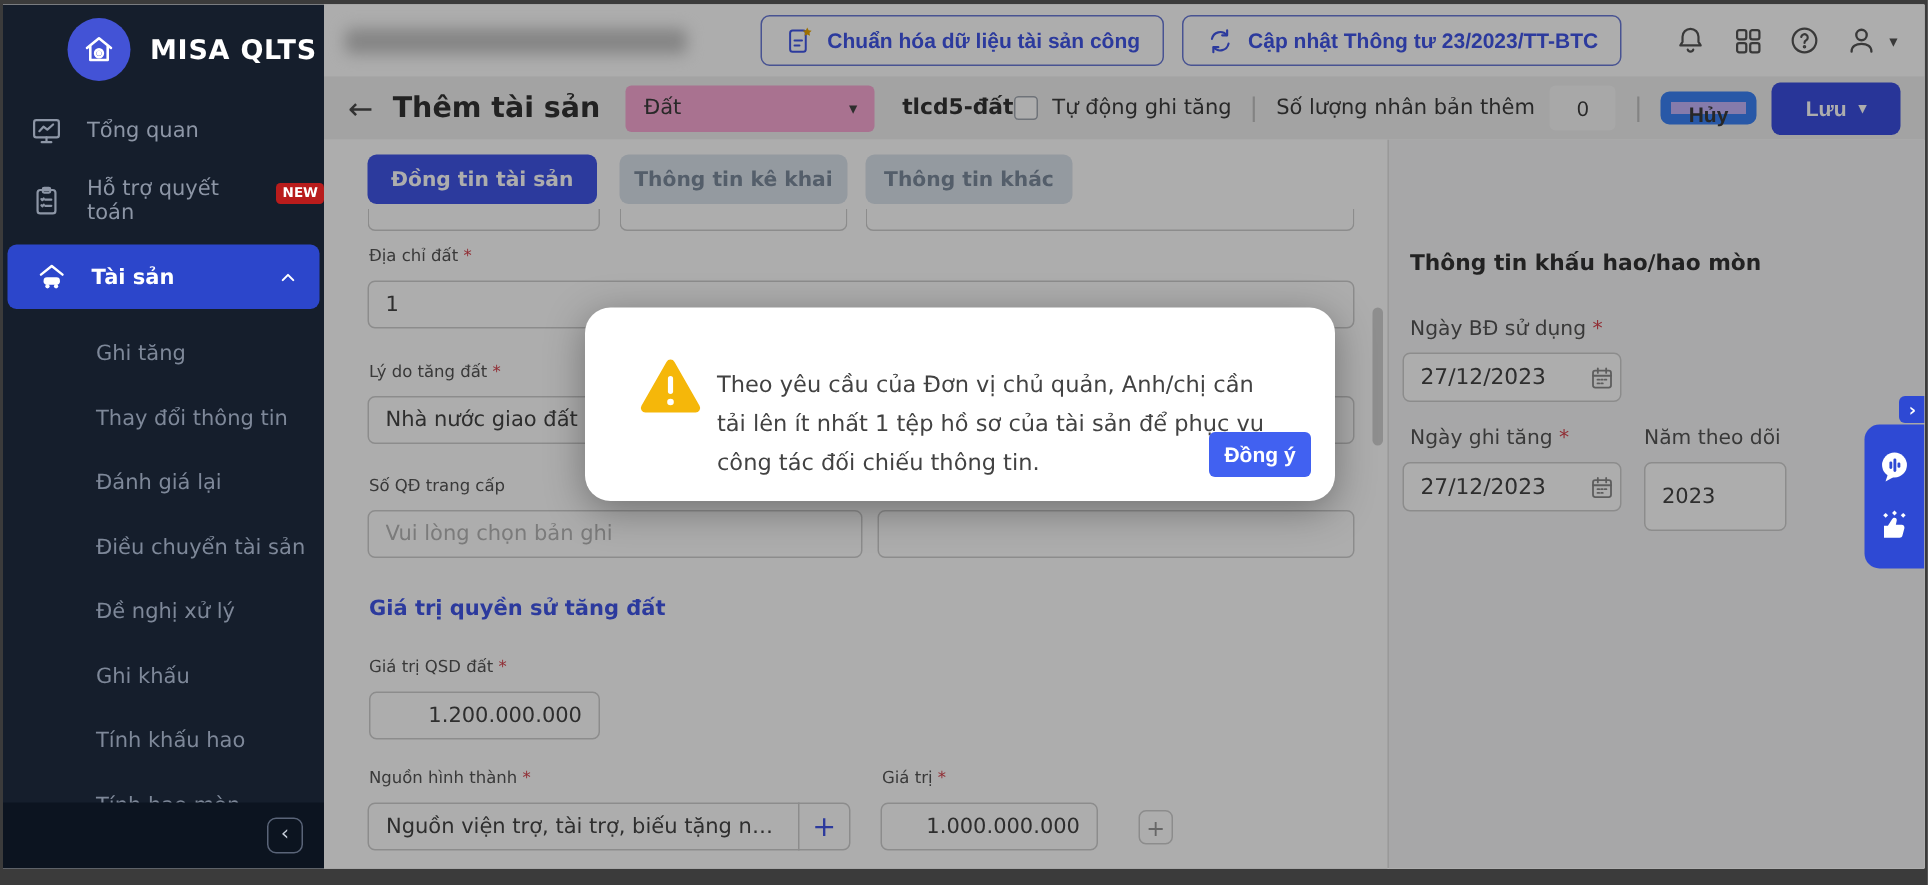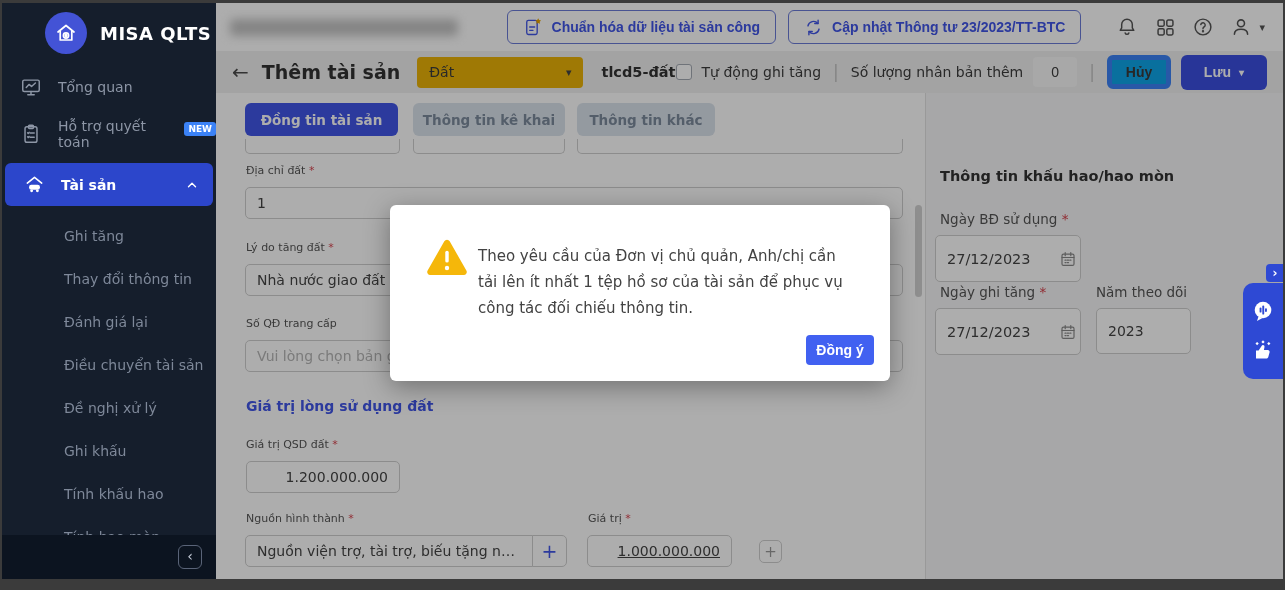--- a/index.html
+++ b/index.html
@@ -7,48 +7,48 @@
   .app { position:absolute; left:2px; top:3px; width:1281px; height:576px; display:flex; background:#fff; overflow:hidden; }
 
   
   .sidebar { width:214px; height:100%; background:#151e2c; flex:none; position:relative; color:#8d96a6; }
   .logo-row { height:60px; display:flex; align-items:center; padding-left:15px;margin-left:28px; }
   .logo-circle { width:42px; height:42px; border-radius:50%; background:#4353d6; display:flex; align-items:center; justify-content:center; flex:none; }
   .logo-text { color:#fff; font-size:18px; font-weight:700; letter-spacing:0.5px; margin-left:13px; }
   .side-item { height:47px; display:flex; align-items:center; padding-left:17px; font-size:14px; cursor:pointer; }
   .side-item .ic { width:24px; height:24px; margin-right:15px; flex:none; display:flex; align-items:center; justify-content:center; }
   .side-item.active { background:#2c46cb; color:#fff; border-radius:6px; margin:6px 3px 0 3px; height:43px; font-weight:600; }
-  .badge-new { background:#3b82f6; color:#fff; font-size:9px; font-weight:700; padding:2px 4px; border-radius:3px; margin-left:10px; transform:translateY(-5px); }
+  .badge-new { background:#b91c1c; color:#fff; font-size:9px; font-weight:700; padding:2px 4px; border-radius:3px; margin-left:10px; transform:translateY(-5px); }
   .sub-list { margin-top:8px; }
   .sub-item { height:43px; display:flex; align-items:center; padding-left:62px; font-size:14px; color:#7e8899; cursor:pointer; }
   .side-footer { position:absolute; left:0; right:0; bottom:0; height:44px; background:#0c1420; display:flex; align-items:center; justify-content:flex-end; padding-right:14px; }
   .collapse-btn { width:24px; height:24px; border:1px solid #5a6478; border-radius:6px; color:#c8cfdb; font-size:14px; line-height:21px; text-align:center; cursor:pointer; }
 
   
   .main { flex:1; display:flex; flex-direction:column; position:relative; min-width:0; }
 
   .top-header { height:48px; background:#fff; display:flex; align-items:center; padding:0 18px 0 14px; flex:none; }
   .blur-blob { width:228px; height:17px; background:#c4c4c4; border-radius:4px; filter:blur(5px); }
   .hdr-btn { height:34px; border:1px solid #6b7bd8; border-radius:6px; background:#fff; color:#4156e8; font-size:14px; font-weight:700; display:flex; align-items:center; padding:4px 15px; gap:9px; cursor:pointer; margin-left:12px; white-space:nowrap; }
   .hdr-icons { display:flex; align-items:center; gap:14px; margin-left:34px; color:#555; }
   .hdr-icons .hic { width:24px; height:24px; display:flex; align-items:center; justify-content:center; cursor:pointer; }
   .caret { font-size:11px; color:#555; margin-left:-8px; cursor:pointer; }
 
   .toolbar { height:42px; background:#f0f0f0; display:flex; align-items:center; padding:0 16px 0 16px; flex:none; }
   .back-arrow { font-size:20px; color:#4a4a4a; cursor:pointer; margin-right:13px; }
   .page-title { font-size:19px; font-weight:700; color:#333; margin-right:17px; white-space:nowrap; }
-  .type-select { width:190px; height:31px; background:#eab308; border-radius:4px; display:flex; align-items:center; padding:0 12px; font-size:14px; color:#3c3c3c; cursor:pointer;gap:30px; }
+  .type-select { width:190px; height:31px; background:#f9a8d4; border-radius:4px; display:flex; align-items:center; padding:0 12px; font-size:14px; color:#3c3c3c; cursor:pointer;gap:30px; }
   .type-select .sel-caret { margin-left:auto; font-size:11px; color:#444; }
   .asset-code { font-size:14.5px; font-weight:700; color:#333; margin-left:18px; white-space:nowrap; }
   .tb-right { margin-left:auto; display:flex; align-items:center; gap:10px; }
   .checkbox { width:16px; height:16px; border:1.5px solid #a4aab3; border-radius:3px; background:#fff; cursor:pointer; flex:none; }
   .cb-label { font-size:14px; color:#3c3c3c; white-space:nowrap; }
   .tb-div { color:#c2c2c2; font-size:17px; margin:0 2px; }
   .clone-input { width:44px; height:30px; background:#f8f8f8; border:none; border-radius:4px; text-align:center; font-size:14px; color:#3c3c3c; }
-  .btn-cancel { height:34px; min-width:64px; background:#0ea5e9; border:5px solid #3b82f6; border-radius:6px; font-size:14px; font-weight:700; color:#3a3a3a; cursor:pointer; }
+  .btn-cancel { height:22px; min-width:64px; background:#c4b5fd; border:7px solid #3b82f6; border-radius:6px; font-size:14px; font-weight:700; color:#3a3a3a; cursor:pointer; }
   .btn-save { height:35px; min-width:86px; background:#3b4fe0; border:none; border-radius:6px; font-size:14px; font-weight:700; color:#fff; cursor:pointer; display:inline-flex; align-items:center; justify-content:center; gap:8px; }
   .btn-save .sv-caret { font-size:10px; }
 
   .content { flex:1; position:relative; background:#fff; overflow:hidden; }
 
   .tab { position:absolute; top:10px; height:33px; border-radius:6px; display:flex; align-items:center; justify-content:center; font-size:13.5px; font-weight:700; cursor:pointer; }
   .tab.active { background:#4156e8; color:#fff; }
   .tab.inactive { background:#dbe3ec; color:#7c8b9d; }
 
   .mode-wrap { position:absolute; left:792px; top:10px; width:254px; height:35px; background:#eceff4; border-radius:18px; display:flex; align-items:center; }
@@ -62,30 +62,30 @@
   .inp.num { text-align:right; }
   .cut { position:absolute; height:15px; border:1px solid #cfcfcf; border-top:none; border-radius:0 0 5px 5px; background:#fff; }
   .section-title { position:absolute; font-size:14px; font-weight:700; color:#4156e8; }
   .plus-attached { position:absolute; width:35px; height:32px; border:1px solid #cfcfcf; border-left:1px solid #cfcfcf; border-radius:0 5px 5px 0; background:#fff; color:#4156e8; font-size:19px; display:flex; align-items:center; justify-content:center; cursor:pointer; }
   .plus-btn { position:absolute; width:23px; height:23px; border:1px solid #cfcfcf; border-radius:5px; background:#fff; color:#999; font-size:15px; display:flex; align-items:center; justify-content:center; cursor:pointer; }
   .scroll-thumb { position:absolute; left:699px; top:112px; width:7px; height:92px; background:#d2d2d2; border-radius:4px; }
 
   .right-panel { position:absolute; left:709px; top:0; bottom:0; width:358px; background:#f7f7f8; border-left:1px solid #e2e2e2; }
   .rp-title { position:absolute; left:14px; top:75px; font-size:14.5px; font-weight:700; color:#333; }
   .rp-lbl { position:absolute; font-size:13.5px; color:#555; white-space:nowrap; }
-  .date-inp { position:absolute; height:47px; width:146px; border:1px solid #cfcfcf; border-radius:5px; background:#fff; display:flex; align-items:center; padding:0 9px 0 11px; font-size:14.5px; color:#444;gap:28px; }
+  .date-inp { position:absolute; height:33px; width:146px; border:1px solid #cfcfcf; border-radius:5px; background:#fff; display:flex; align-items:center; padding:0 9px 0 11px; font-size:14.5px; color:#444;gap:28px; }
   .date-inp .cal { margin-left:auto; color:#8a8a8a; display:flex; }
 
   .float-tab { position:absolute; left:1050px; top:171px; width:18px; height:18px; background:#2e49d4; border-radius:4px 0 0 4px; color:#fff; font-size:12px; font-weight:700; display:flex; align-items:center; justify-content:center; cursor:pointer; z-index:55; }
   .float-widget { position:absolute; left:1027px; top:190px; width:40px; height:96px; background:#2e49d4; border-radius:10px 0 0 10px; display:flex; flex-direction:column; align-items:center; justify-content:space-evenly; z-index:55; }
   .fw-ic { width:24px; height:24px; display:flex; align-items:center; justify-content:center; cursor:pointer; }
 
   
   .backdrop { position:absolute; inset:0; background:rgba(0,0,0,0.32); z-index:40; }
-  .modal { position:absolute; left:174px; top:202px; width:500px; height:176px; background:#fff; border-radius:6px; box-shadow:0 6px 26px rgba(0,0,0,0.35); z-index:60; }
+  .modal { position:absolute; left:174px; top:202px; width:500px; height:129px; background:#fff; border-radius:17px; box-shadow:0 6px 26px rgba(0,0,0,0.35); z-index:60; }
   .modal-icon { position:absolute; left:34px; top:30px; }
   .modal-text { position:absolute; left:88px; top:38px; width:378px; font-size:15px; line-height:26px; color:#424242; }
   .modal-btn { position:absolute; right:16px; bottom:16px; height:30px; min-width:68px; background:#4161f1; border:none; border-radius:4px; color:#fff; font-size:14px; font-weight:700; cursor:pointer; }
 
   svg { display:block; }
 </style>
 </head>
 <body>
 
 <div class="app">
@@ -264,30 +264,30 @@
       <input class="inp" style="left: 29px; top: 94px; width: 658px;" readonly="" value="1">
 
       <div class="lbl req" style="left:30px; top:148px;">Lý do tăng đất</div>
       <input class="inp" style="left: 29px; top: 171px; width: 330px;" readonly="" value="Nhà nước giao đất">
       <input class="inp" style="left: 369px; top: 171px; width: 318px;" readonly="">
 
       <div class="lbl" style="left:30px; top:224px;">Số QĐ trang cấp</div>
       <input class="inp" style="left: 29px; top: 247px; width: 330px;" readonly="" placeholder="Vui lòng chọn bản ghi">
       <input class="inp" style="left: 369px; top: 247px; width: 318px;" readonly="">
 
-      <div class="section-title" style="left:30px; top:305px;">Giá trị lòng sử dụng đất</div>
+      <div class="section-title" style="left:30px; top:305px;">Giá trị quyền sử tăng đất</div>
 
       <div class="lbl req" style="left:30px; top:345px;">Giá trị QSD đất</div>
       <input class="inp num" style="left: 30px; top: 368px; width: 154px;" readonly="" value="1.200.000.000">
 
       <div class="lbl req" style="left:30px; top:419px;">Nguồn hình thành</div>
       <div class="lbl req" style="left:372px; top:419px;">Giá trị</div>
       <input class="inp" style="left: 29px; top: 442px; width: 288px; text-overflow: ellipsis; border-radius: 5px 0px 0px 5px;" readonly="" value="Nguồn viện trợ, tài trợ, biếu tặng nhỏ lẻ, xã hội ...">
       <div class="plus-attached" style="left:316px; top:442px;">+</div>
-      <input class="inp num" style="left: 371px; top: 442px; width: 145px; text-decoration: underline;" readonly="" value="1.000.000.000">
+      <input class="inp num" style="left: 371px; top: 442px; width: 145px;" readonly="" value="1.000.000.000">
       <div class="plus-btn" style="left:543px; top:447px;">+</div>
 
       <div class="scroll-thumb"></div>
 
       <div class="right-panel">
         <div class="rp-title">Thông tin khấu hao/hao mòn</div>
 
         <div class="rp-lbl req" style="left:14px; top:118px;">Ngày BĐ sử dụng</div>
         <div class="date-inp" style="left:9px; top:142px;">
           <span>27/12/2023</span>

